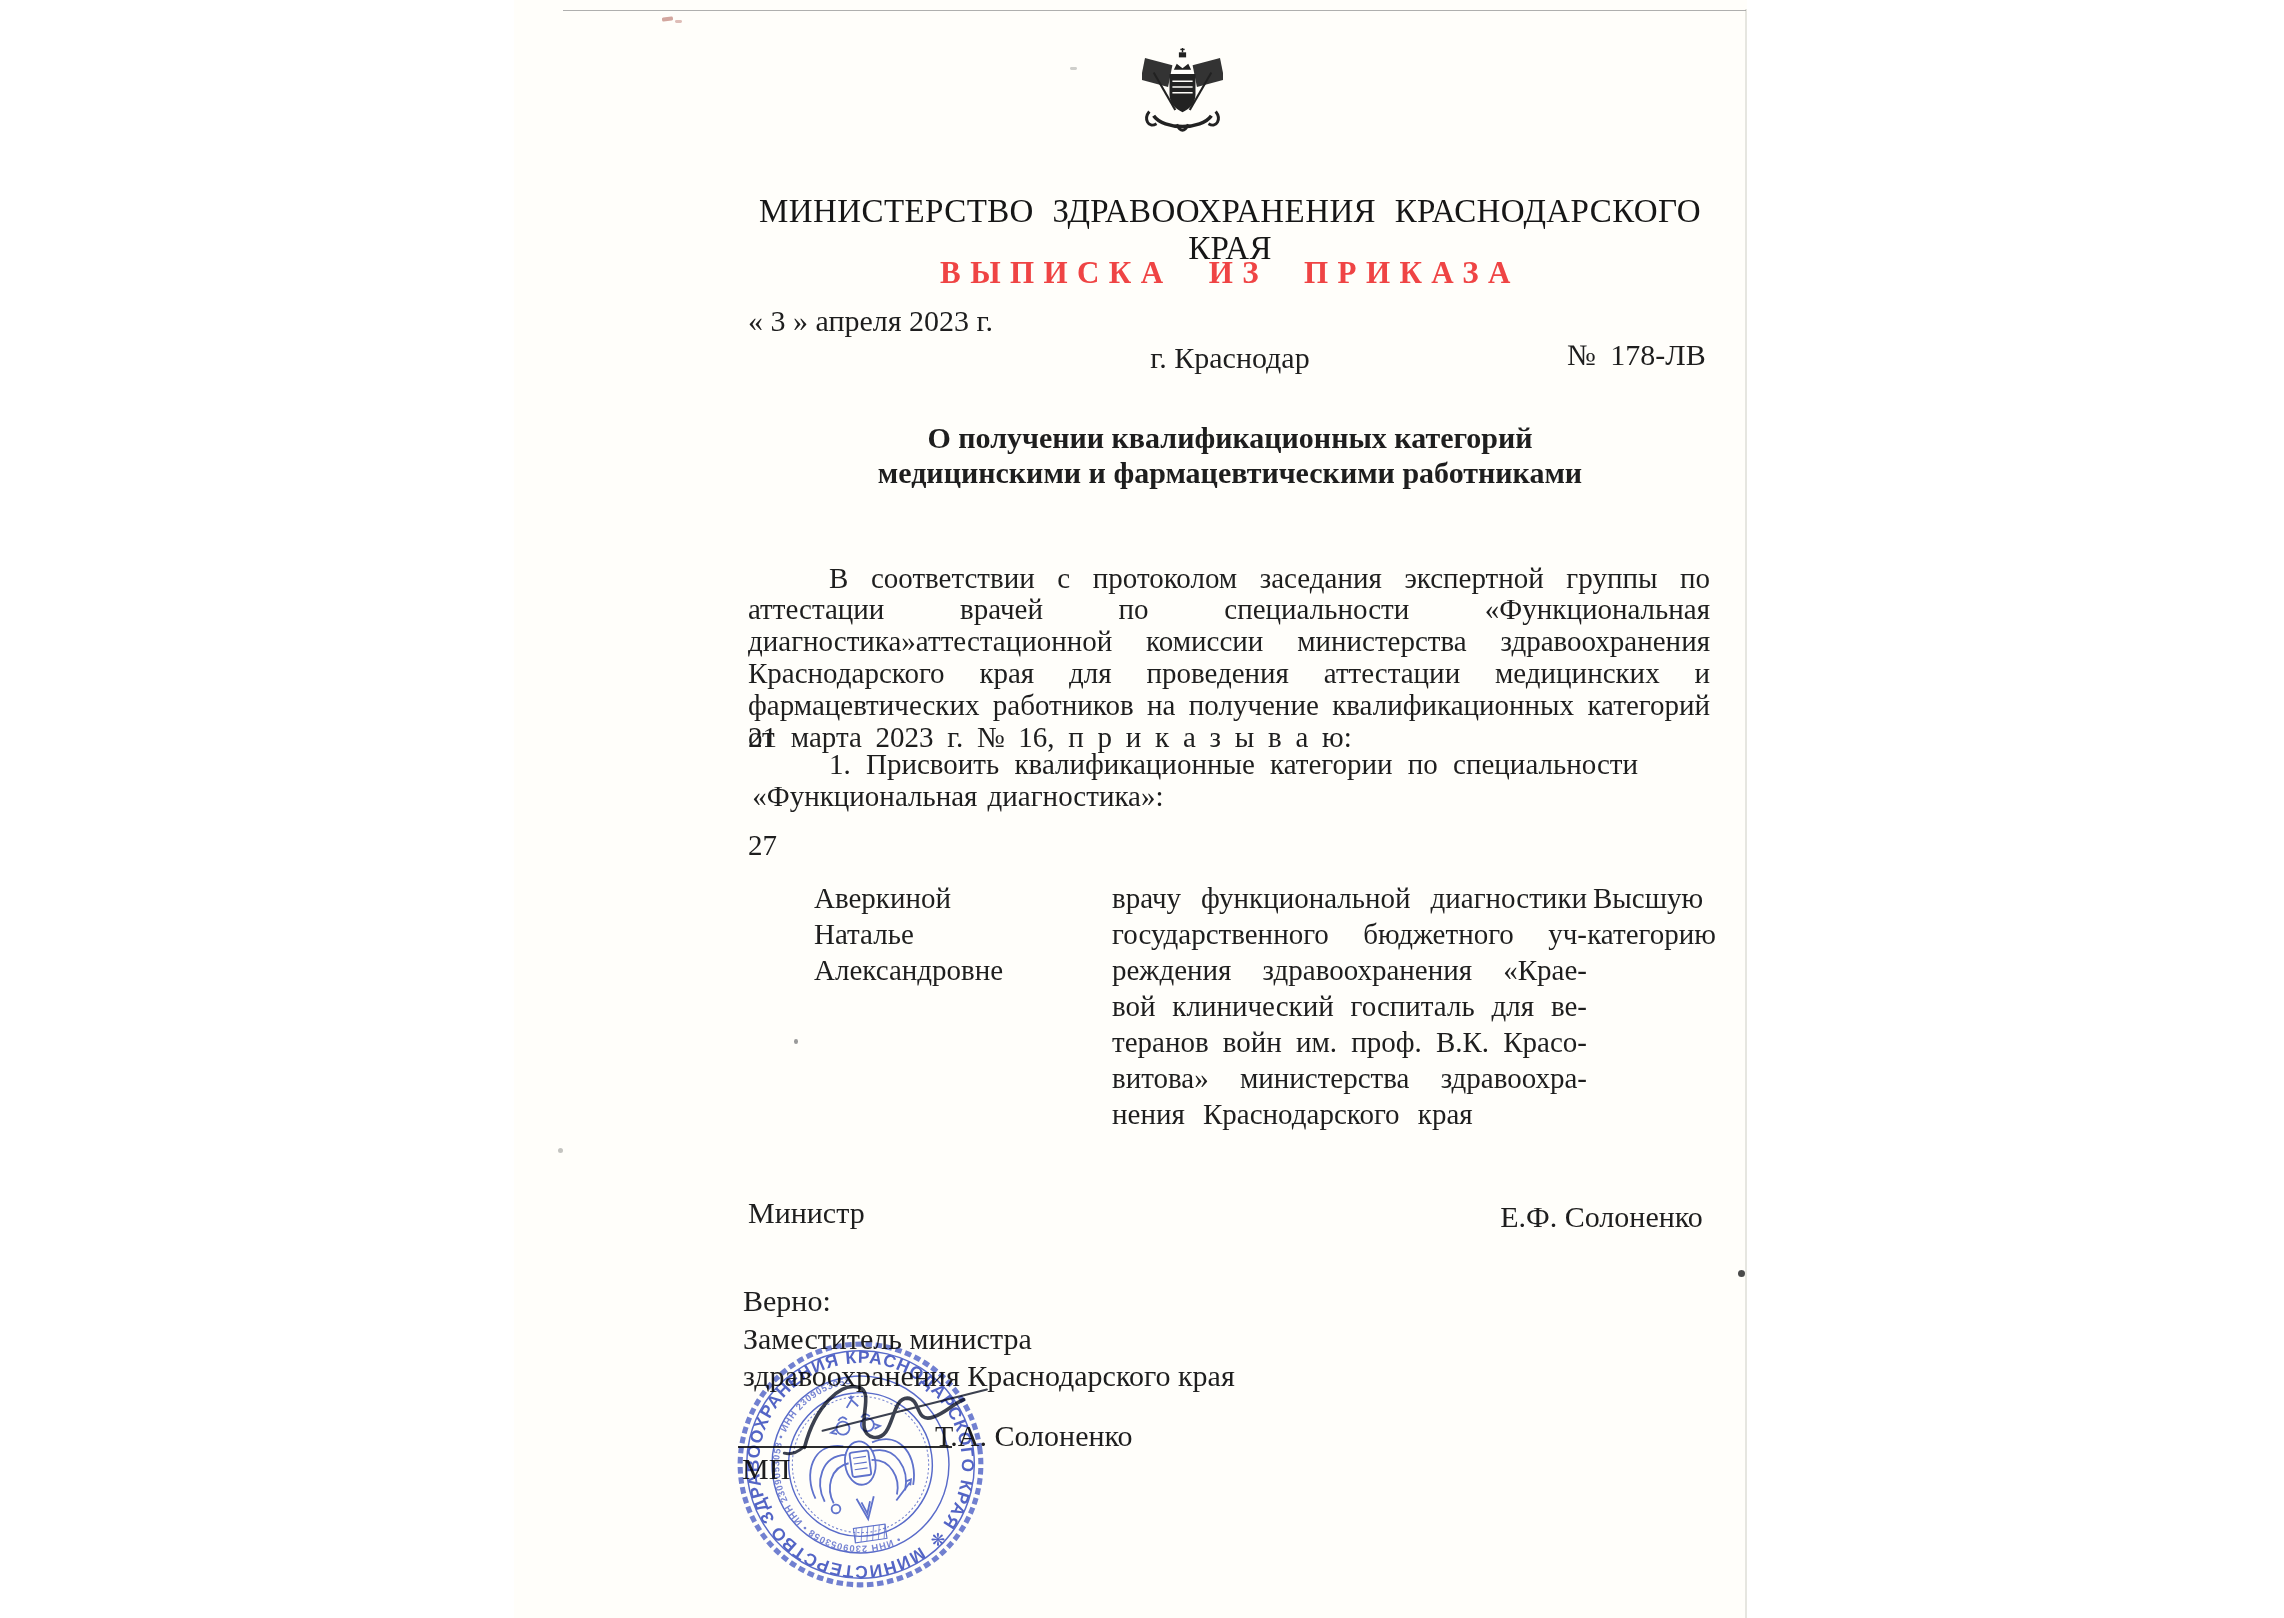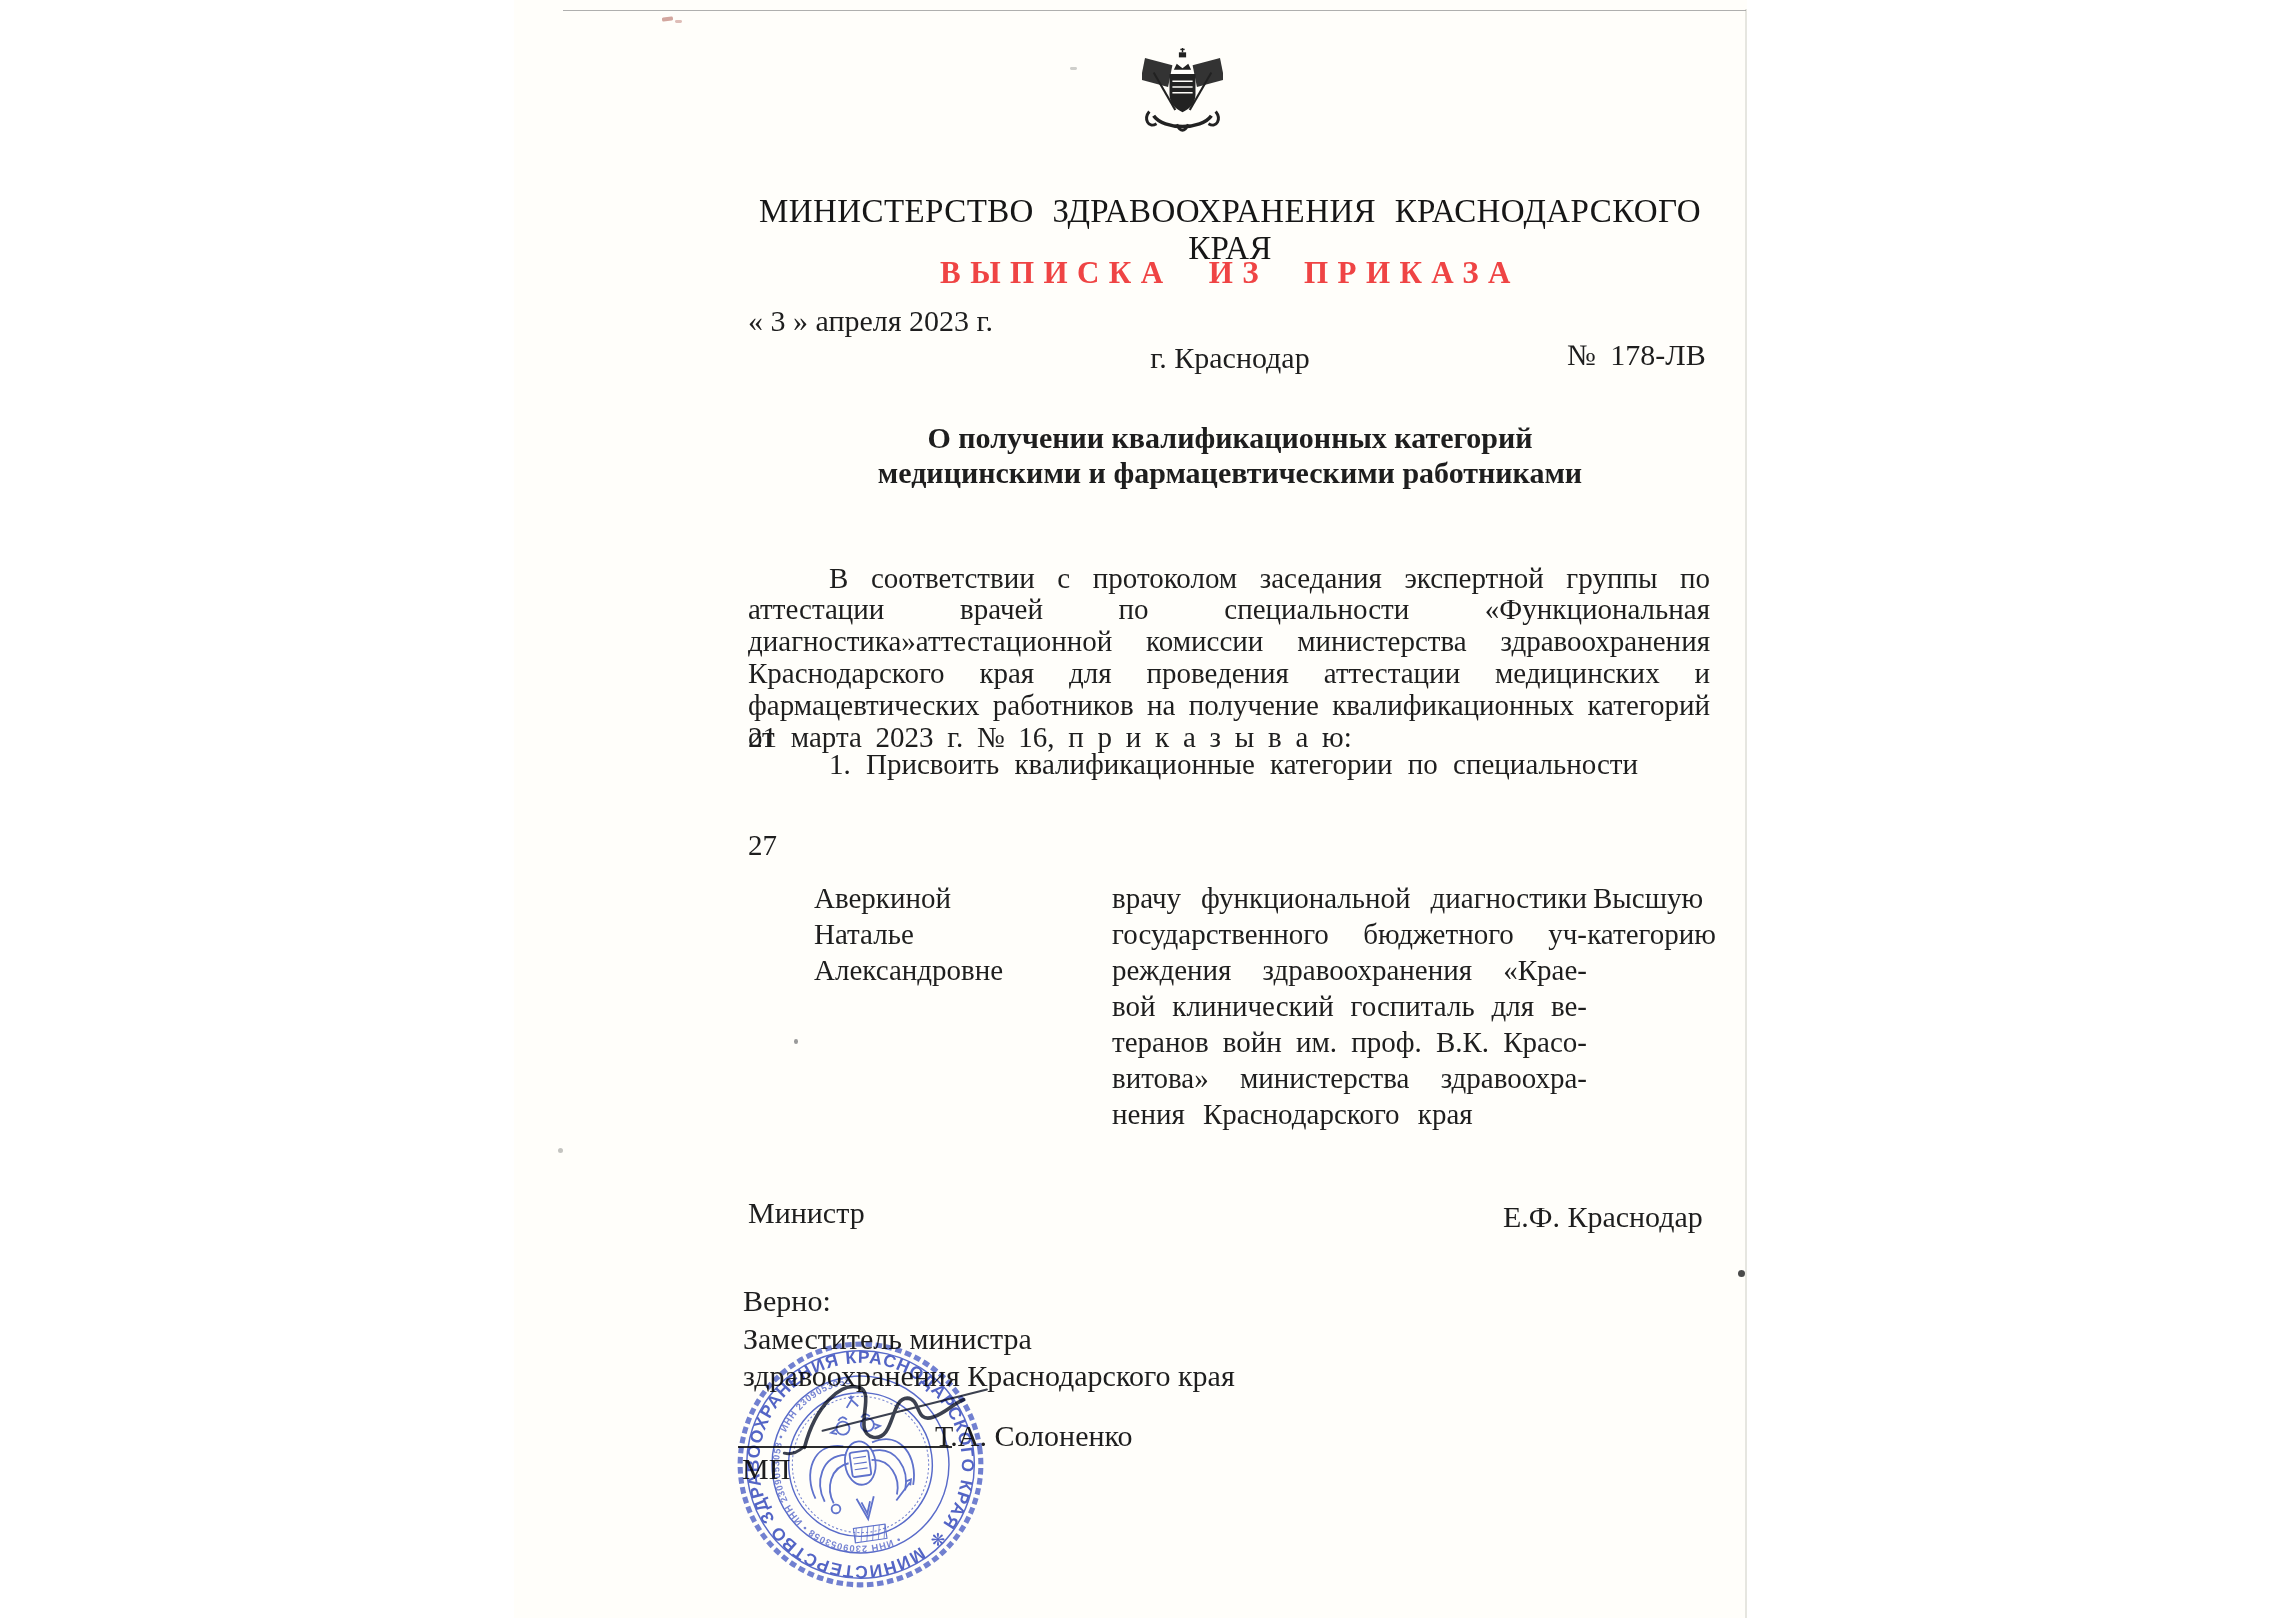--- a/index.html
+++ b/index.html
@@ -103,20 +103,21 @@
     <div>медицинскими и фармацевтическими работниками</div>
   </div>
 
   <div class="abs bodyline just indent" style="top:562px;">В соответствии с протоколом заседания экспертной группы по</div>
   <div class="abs bodyline just" style="top:593px;">аттестации врачей по специальности «Функциональная</div>
   <div class="abs bodyline just" style="top:625px;">диагностика»аттестационной комиссии министерства здравоохранения</div>
   <div class="abs bodyline just" style="top:657px;">Краснодарского края для проведения аттестации медицинских и</div>
   <div class="abs bodyline just" style="top:689px;">фармацевтических работников на получение квалификационных категорий от</div>
   <div class="abs bodyline order-line" style="top:721px;">21 марта 2023 г. № 16, п р и к а з ы в а ю:</div>
   <div class="abs bodyline item1" style="top:748px;">1. Присвоить квалификационные категории по специальности</div>
+  <div class="abs bodyline item2" style="top:780px;">«Функциональная диагностика»:</div>
 
   <div class="abs t-num">27</div>
   <div class="abs t-name">
     <div>Аверкиной</div>
     <div>Наталье</div>
     <div>Александровне</div>
   </div>
   <div class="abs t-desc">
     <div class="dl">врачу функциональной диагностики</div>
     <div class="dl">государственного бюджетного уч-</div>
@@ -126,21 +127,21 @@
     <div class="dl">витова» министерства здравоохра-</div>
     <div class="dl-last">нения Краснодарского края</div>
   </div>
   <div class="abs t-cat">
     <div>Высшую</div>
     <div class="cl2">категорию</div>
   </div>
 
   <div class="abs minister-row">
     <span>Министр</span>
-    <span class="minister-name">Е.Ф. Краснодар</span>
+    <span class="minister-name">Е.Ф. Солоненко</span>
   </div>
 
   <div class="abs verno">Верно:</div>
   <div class="abs deputy1">Заместитель министра</div>
   <div class="abs deputy2">здравоохранения Краснодарского края</div>
   <div class="abs deputy-name">Т.А. Солоненко</div>
   <div class="abs sig-rule"></div>
   <div class="abs mp">МП</div>
 
   <div class="abs seal-svg">

